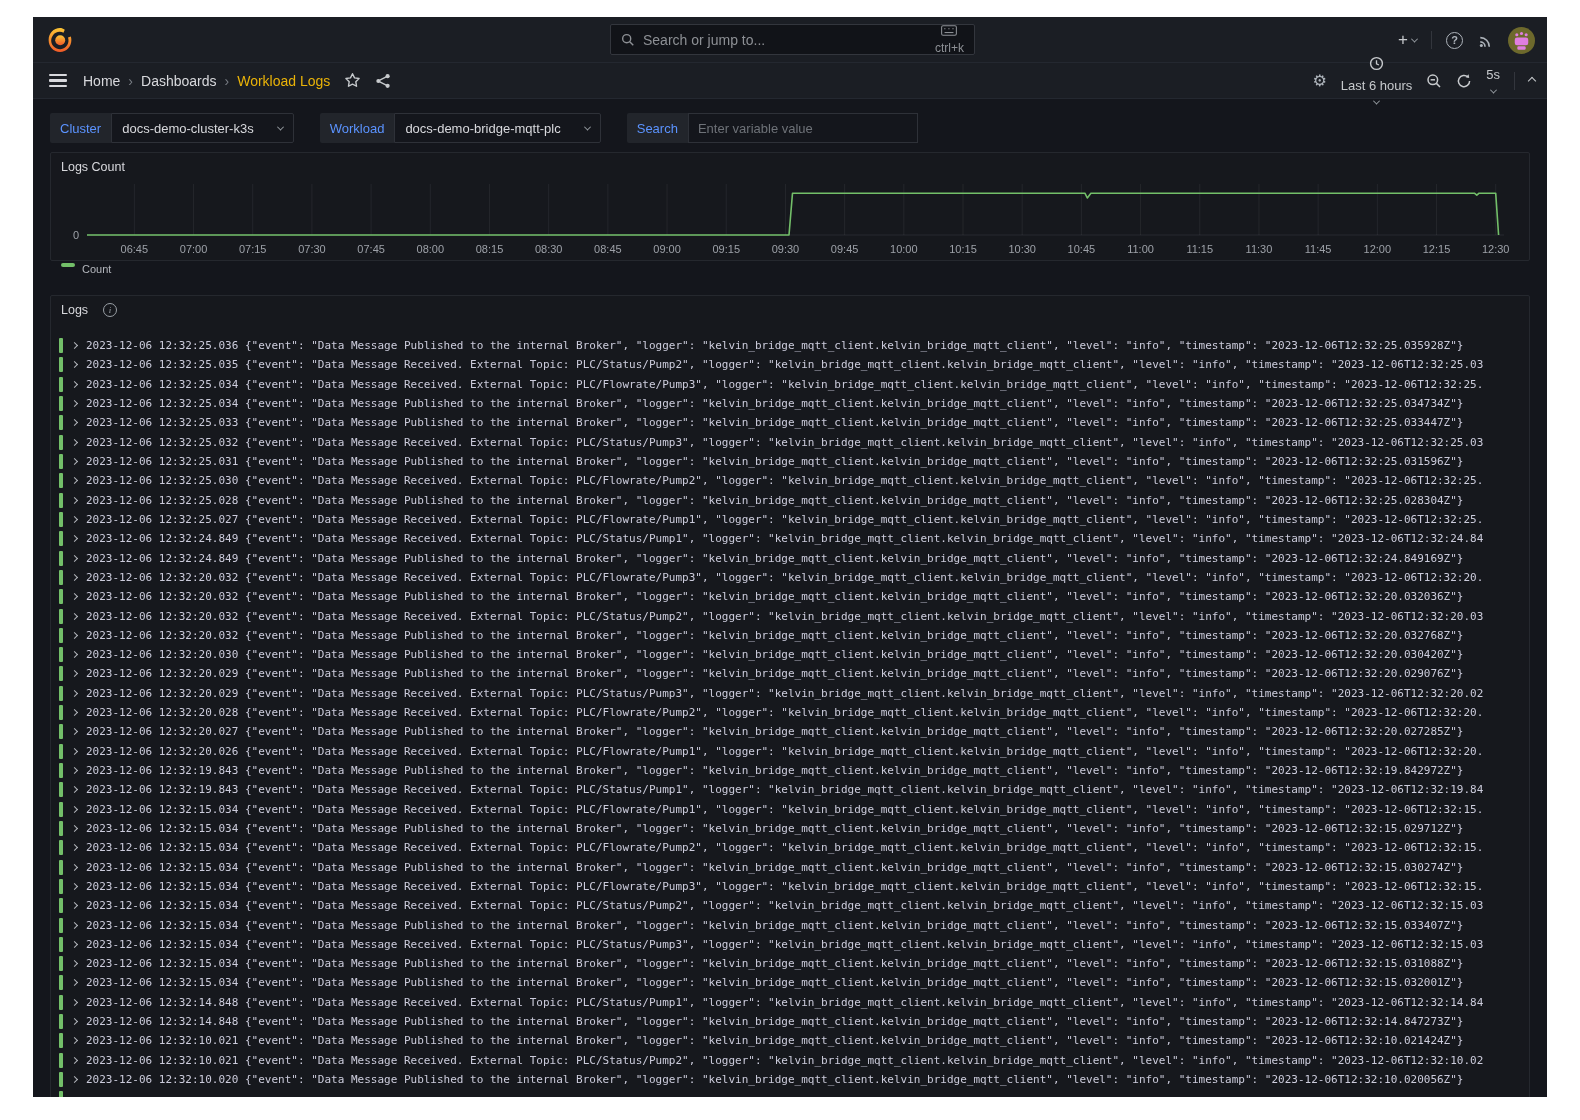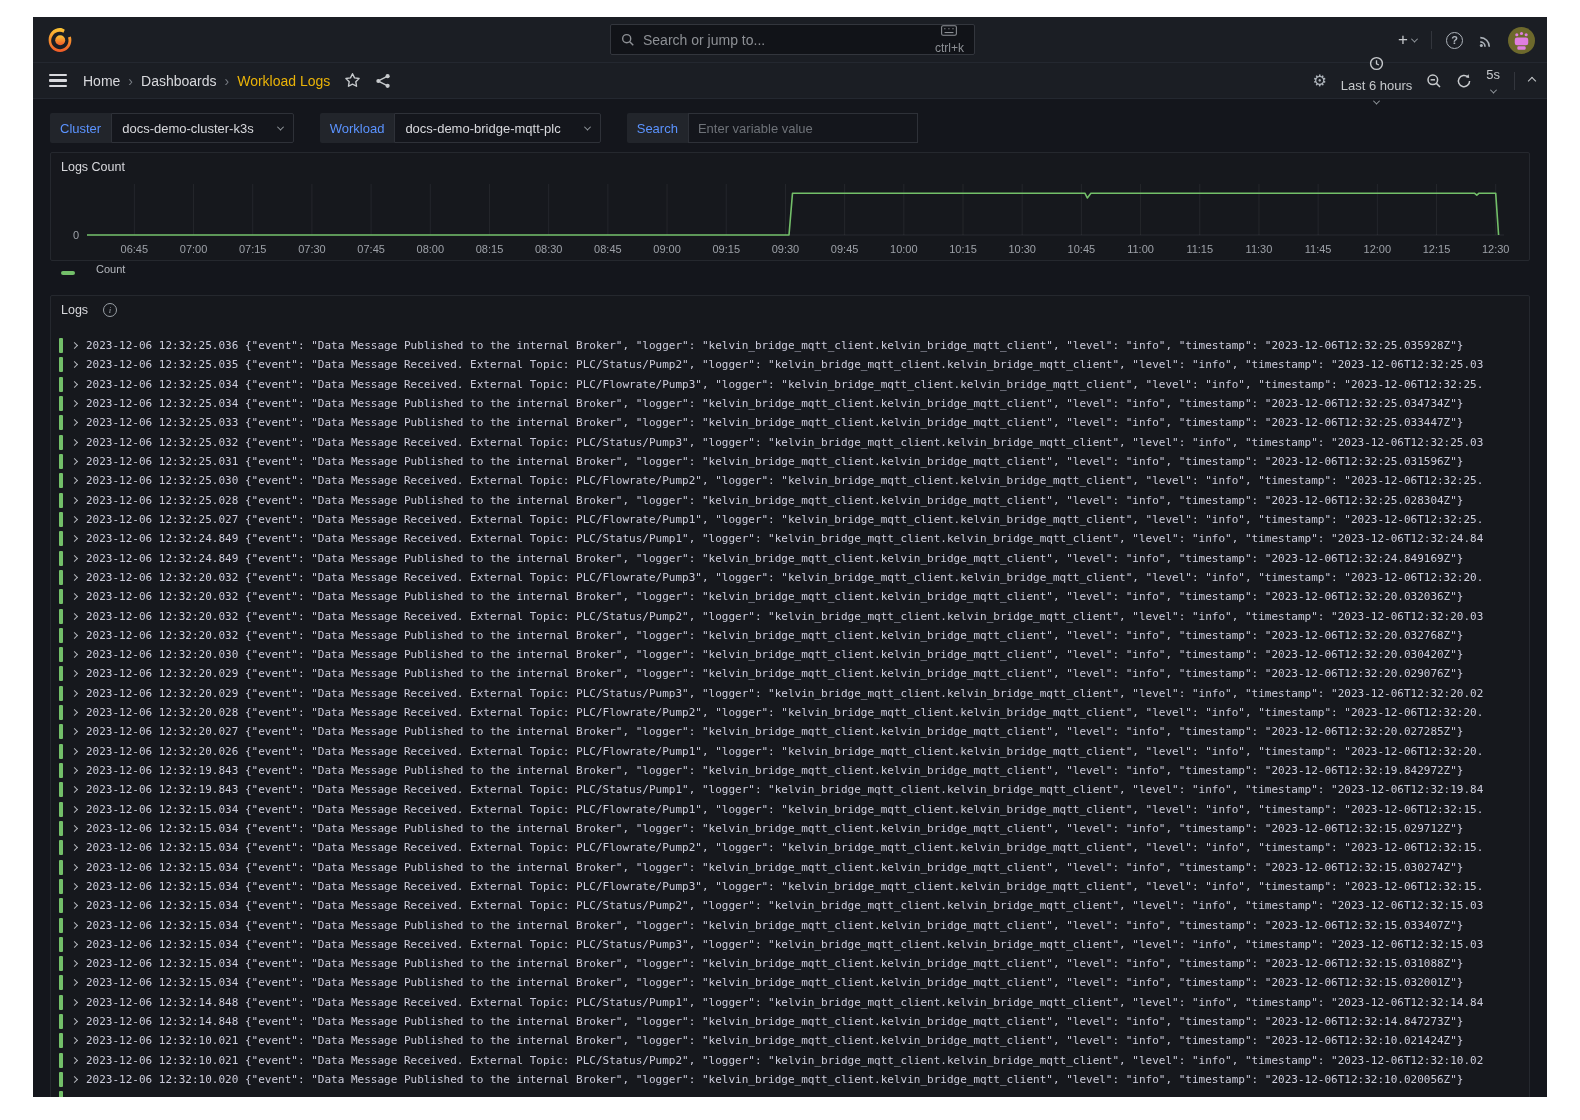--- a/index.html
+++ b/index.html
@@ -40,21 +40,21 @@
   .var-label { height:30px; display:flex; align-items:center; padding:0 10px; background:#22252b; color:#5b93ff; font-size:13px; border-radius:2px 0 0 2px; }
   .var-value { height:30px; display:flex; align-items:center; gap:24px; padding:0 10px; background:#14161c; border:1px solid #2e3138; color:#d8d9dd; font-size:13px; cursor:pointer; border-radius:0 2px 2px 0; }
   .var-gap { width:26px; }
   .var-input { height:30px; width:230px; background:#14161c; border:1px solid #2e3138; display:flex; align-items:center; padding:12px 9px; color:#6e7278; font-size:13px; cursor:text; }
 
   
   .panel { position:absolute; left:17px; width:1480px; background:#16181d; border:1px solid #25282e; border-radius:2px; }
   .panel-title { position:absolute; left:10px; top:7px; font-size:12.5px; font-weight:500; color:#d8d9dd; }
   #panel-count { top:135px; height:109px; }
   #panel-logs { top:278px; height:820px; }
-  .legend { position:absolute; left:10px; top:110px; display:flex; align-items:flex-end; gap:21px; }
+  .legend { position:absolute; left:10px; top:110px; display:flex; align-items:flex-start; gap:7px; }
   .legend-swatch { width:14px; height:4px; border-radius:2px; background:#73BF69; }
   .legend-label { font-size:11px; color:#b4b7bd; cursor:pointer; }
   .info-ic { position:absolute; left:52px; top:7px; width:14px; height:14px; border:1.2px solid #9aa0a6; border-radius:50%; color:#9aa0a6; font-size:9px; display:flex; align-items:center; justify-content:center; font-family:"Liberation Serif",serif; font-style:italic; }
 
   
   .logrows { position:absolute; left:8px; top:40px; width:1462px; }
   .log-row { display:flex; align-items:center; height:19.32px; cursor:pointer; }
   .log-bar { width:4px; height:15px; background:#73BF69; border-radius:1px; margin-right:9px; flex:none; }
   .log-chv { width:5px; height:5px; border-right:1.4px solid #b4b7bd; border-bottom:1.4px solid #b4b7bd; transform:rotate(-45deg); margin-right:9px; flex:none; }
   .log-text { font-family:"DejaVu Sans Mono","Liberation Mono",monospace; font-size:11px; color:#ccccdc; white-space:pre; overflow:hidden; width:1400px; }

